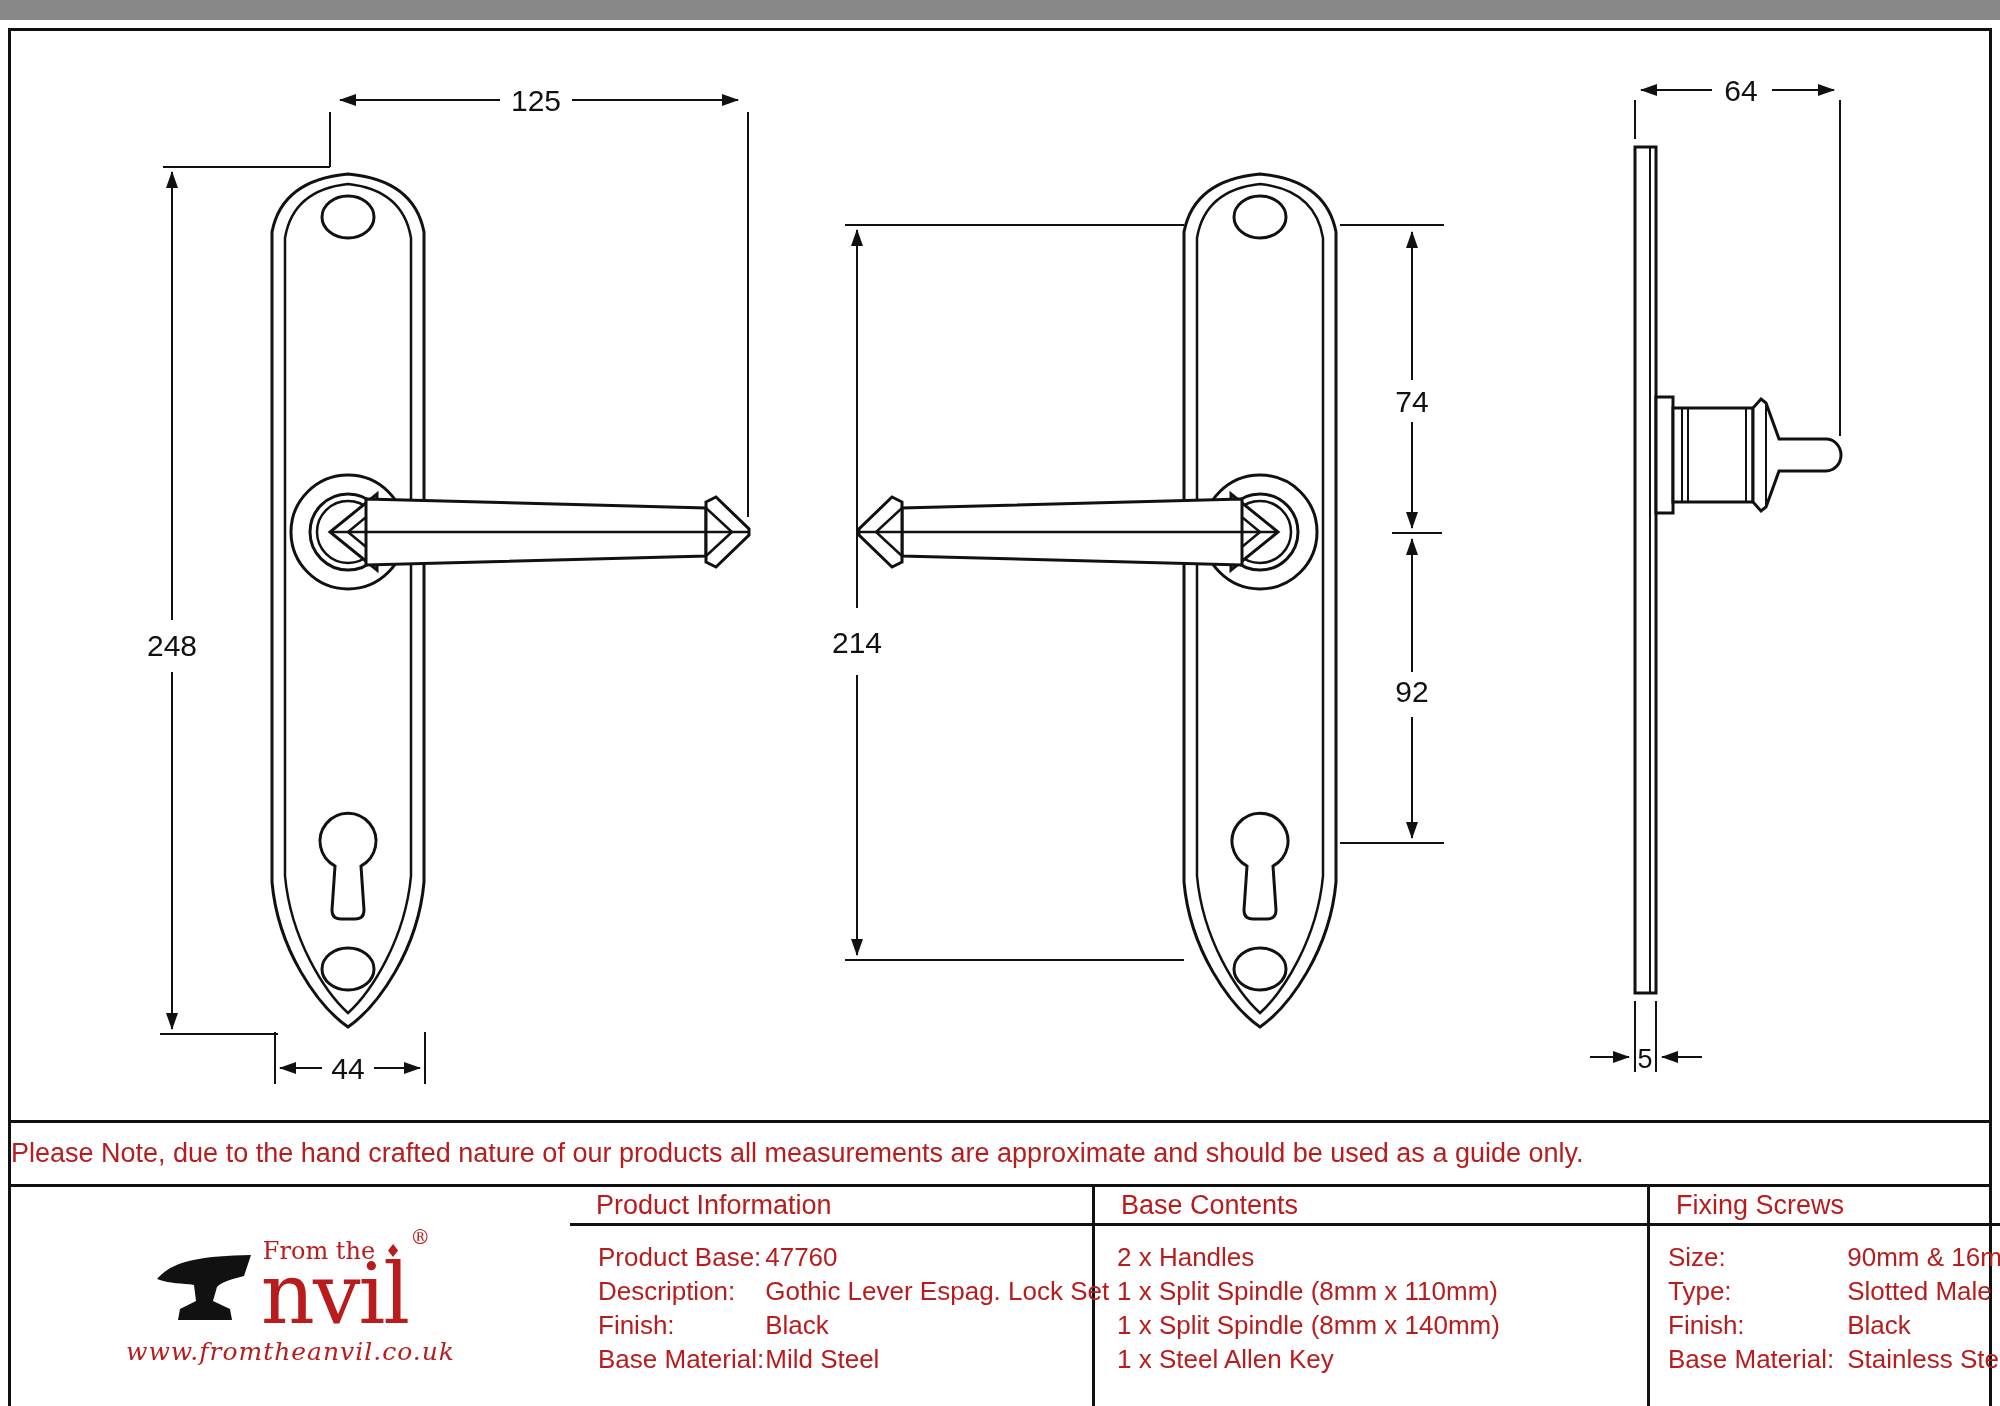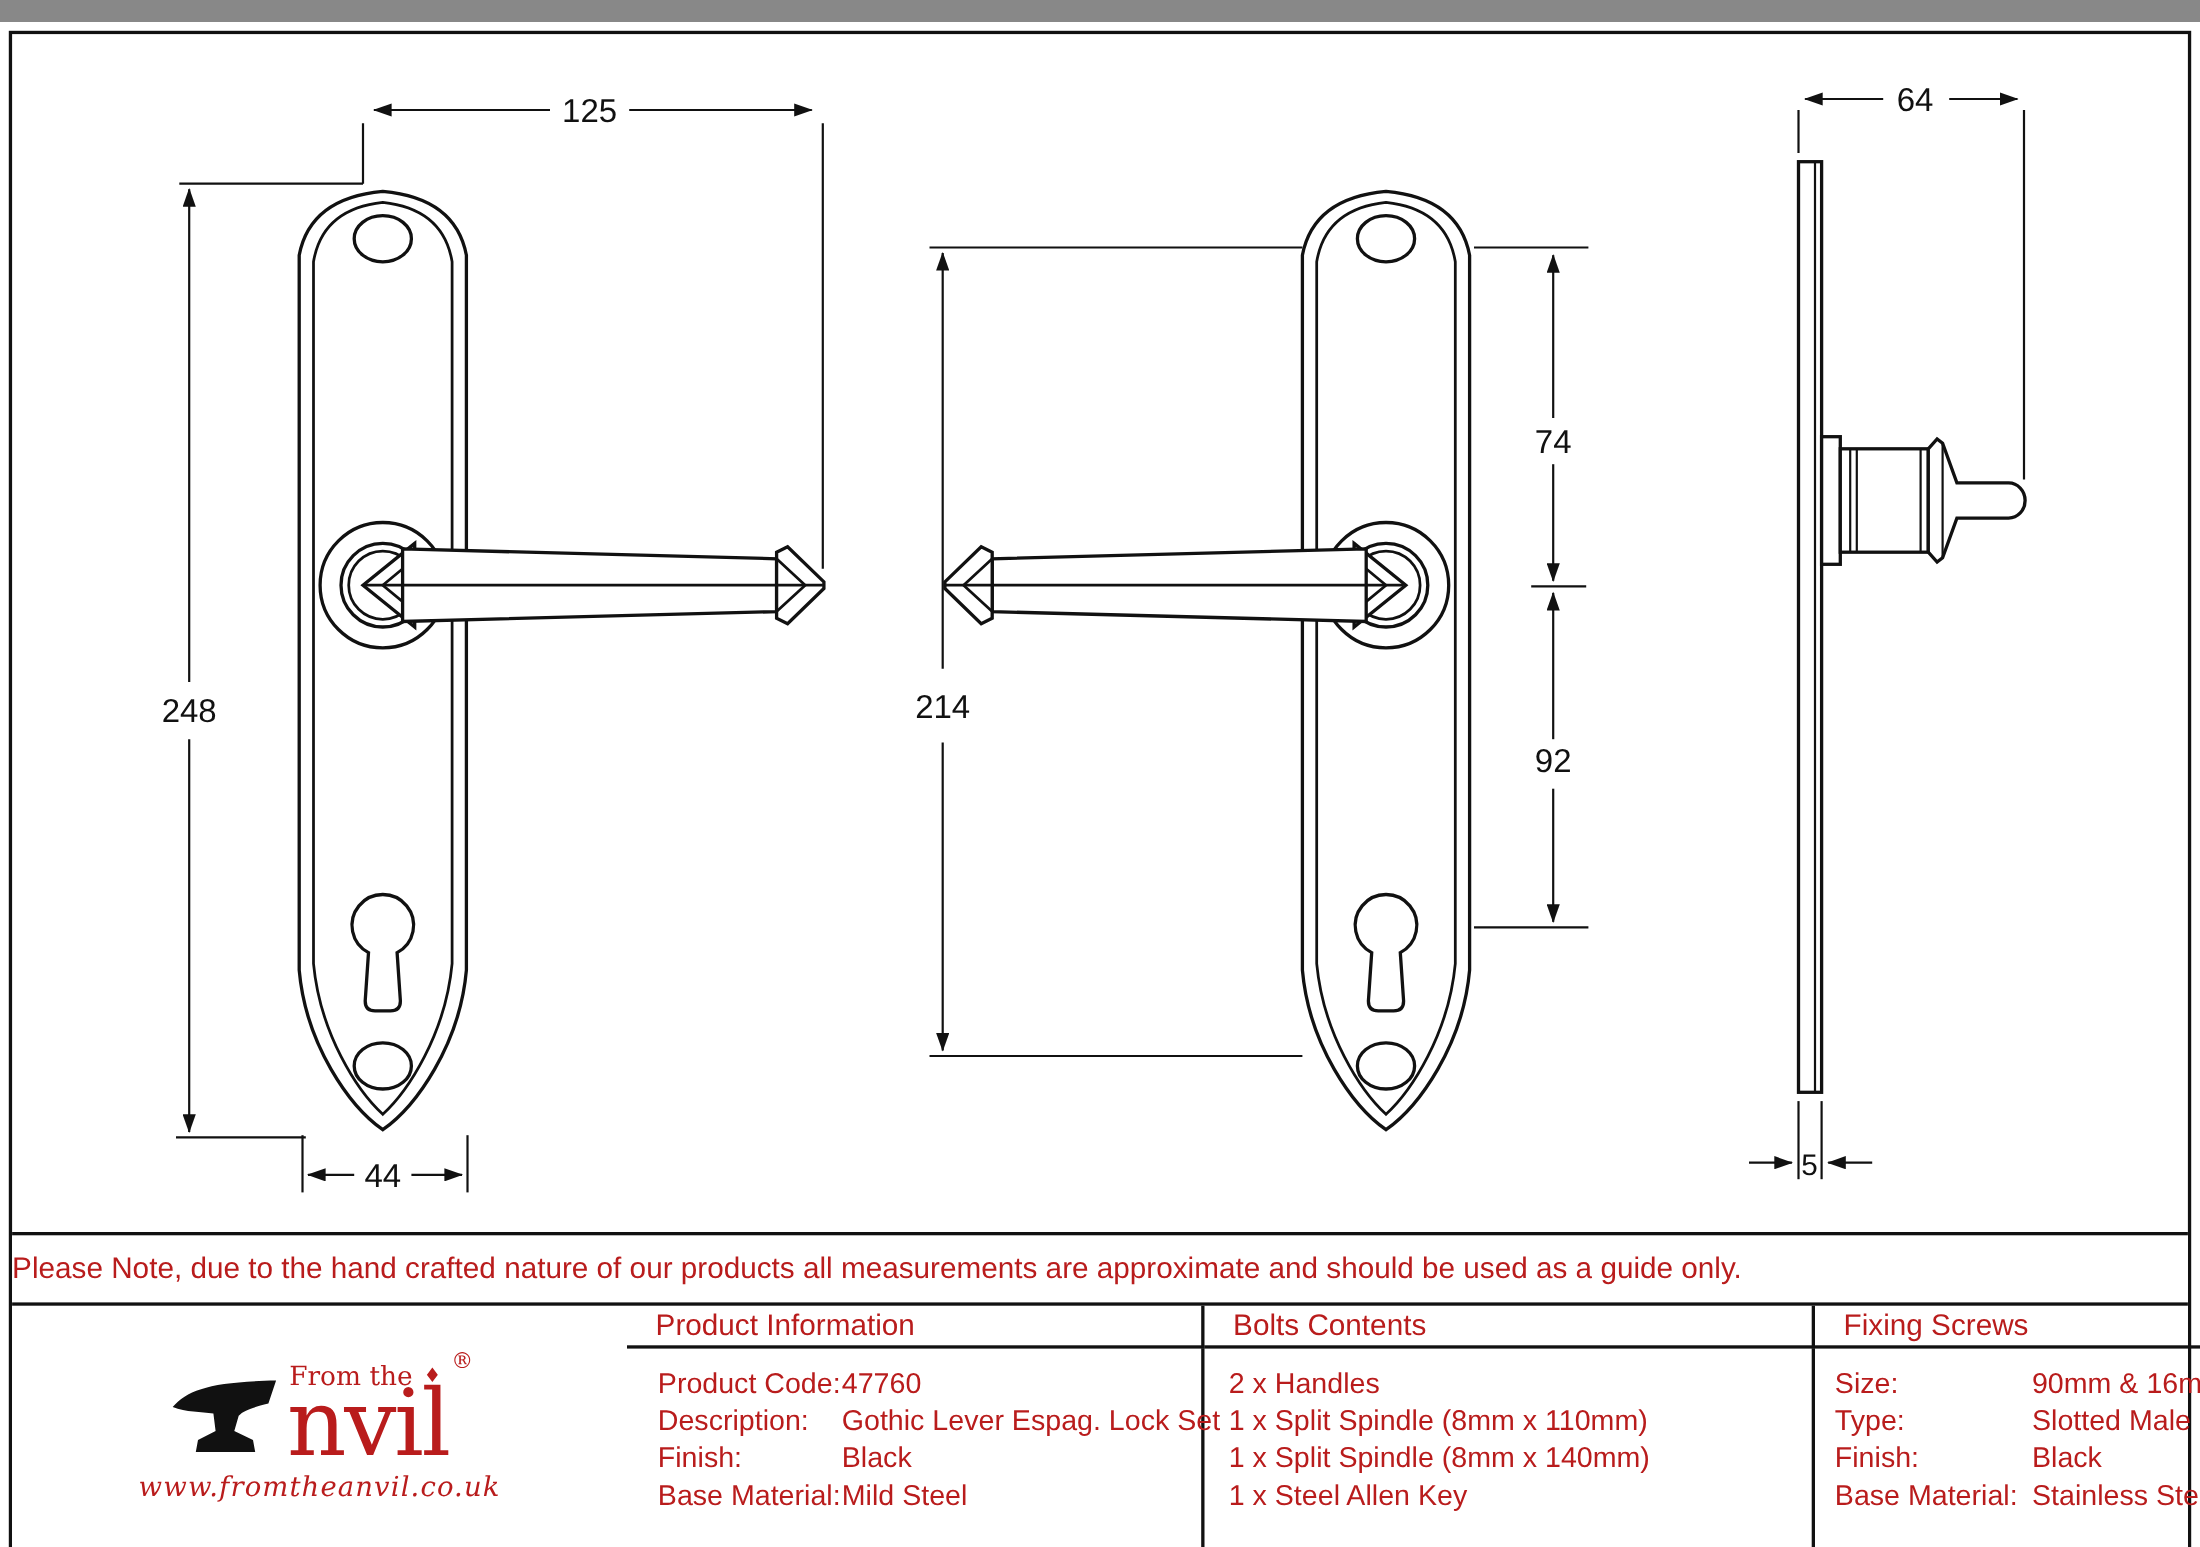--- a/index.html
+++ b/index.html
@@ -145,21 +145,21 @@
   <div class="bottom-section">
     <div class="note-bar">
       <span>Please Note, due to the hand crafted nature of our products all measurements are approximate and should be used as a guide only.</span>
     </div>
 
     <div class="spec-table">
       <div class="cell hdr">
         <span>Product Information</span>
       </div>
       <div class="cell hdr">
-        <span>Bolts Contents</span>
+        <span>Base Contents</span>
       </div>
       <div class="cell hdr">
         <span>Fixing Screws</span>
       </div>
 
       <div class="cell logo-cell">
         <div class="logo-row">
           <svg class="anvil-glyph" width="102" height="78" viewBox="0 0 102 78">
             <path d="M 4,28 C 18,12 40,5 98,4 L 91,25 C 75,29 69,31 64,36 L 60,50 L 77,58 L 79,69 L 25,69 L 27,58 L 43,50 L 41,34 C 30,32 16,33 4,28 Z" fill="#111"></path>
           </svg>
@@ -170,21 +170,21 @@
             </div>
             <span class="logo-nvil">nvil</span>
             <span class="logo-reg">®</span>
           </div>
         </div>
         <div class="logo-site">www.fromtheanvil.co.uk</div>
       </div>
 
       <div class="cell body-cell">
         <div class="kv-row">
-          <span class="kv-label">Product Code:</span>
+          <span class="kv-label">Product Base:</span>
           <span class="kv-value">47760</span>
         </div>
         <div class="kv-row">
           <span class="kv-label">Description:</span>
           <span class="kv-value">Gothic Lever Espag. Lock Set</span>
         </div>
         <div class="kv-row">
           <span class="kv-label">Finish:</span>
           <span class="kv-value">Black</span>
         </div>

